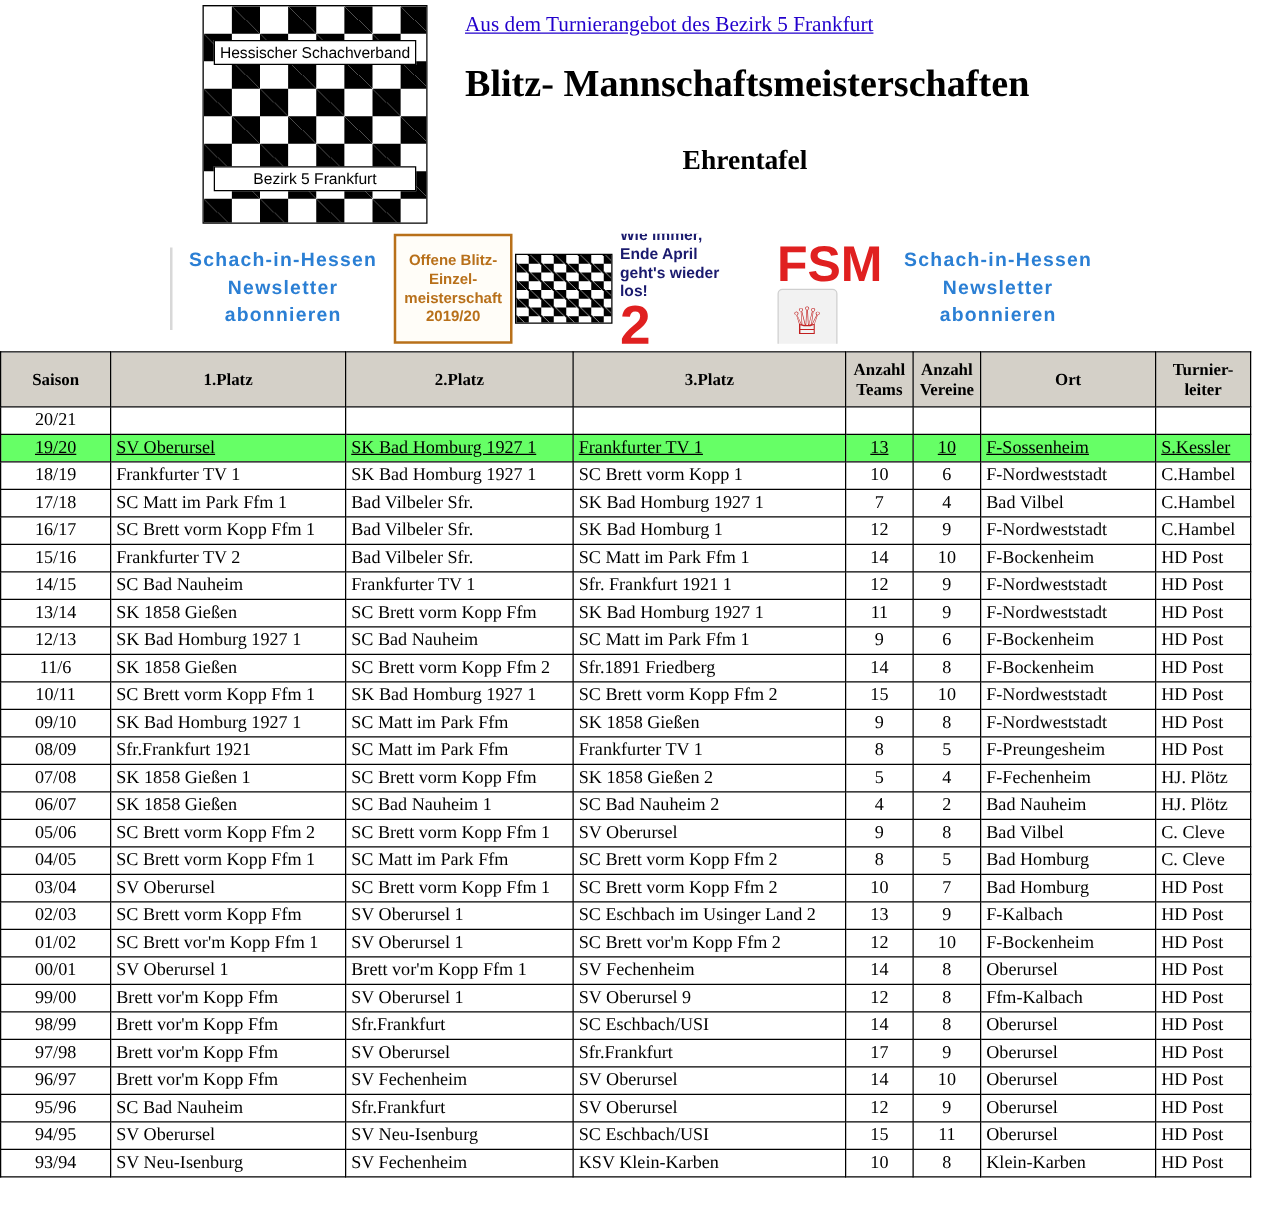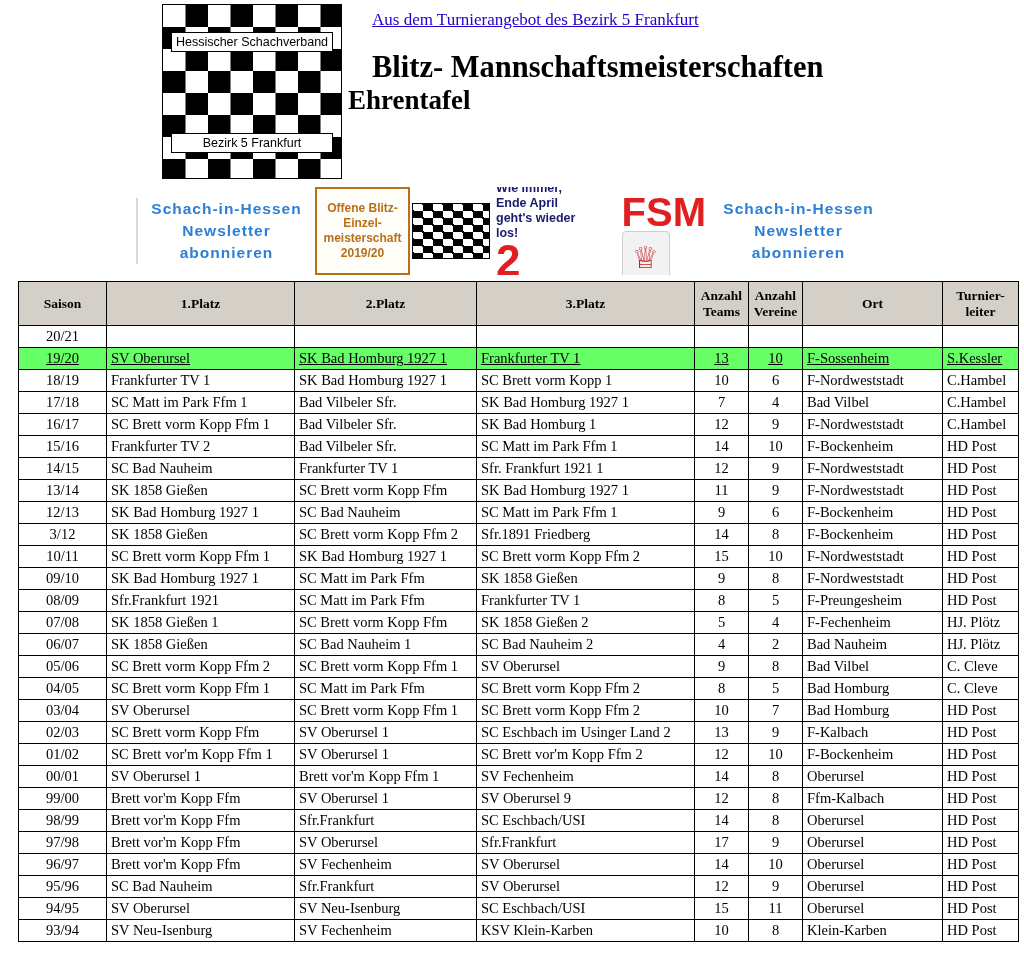--- a/index.html
+++ b/index.html
@@ -68,22 +68,24 @@
     margin-top: 6px;
     margin-left: 24px;
   }
   .main-title {
     font-size: 30.5px;
     font-weight: bold;
     margin-top: 20px;
     margin-left: 24px;
   }
   .sub-title {
-    font-size: 27px;
-    font-weight: bold;
+    font-size: 22px;
+    font-weight: bold;
+    text-align: center;
+    margin-top: 30px;
     margin-right: 180px;
   }
 
   
   .banners {
     display: flex;
     align-items: center;
     margin-left: 136px;
     margin-top: 6px;
     height: 92px;
@@ -178,21 +180,20 @@
     color: #c21f1f;
     font-size: 30px;
     text-align: center;
     line-height: 52px;
   }
 
   
   table.honor {
     border-collapse: collapse;
     width: 990px;
-    margin-left: 18px;
     margin-top: 4px;
     font-family: "Liberation Serif", serif;
     font-size: 14.5px;
     table-layout: fixed;
     padding-left: 11px;
   }
   table.honor th, table.honor td {
     border: 1px solid #000000;
     padding: 2px 4px;
     height: 19px;
@@ -399,21 +400,21 @@
         <td class="c">12/13</td>
         <td class="l">SK Bad Homburg 1927 1</td>
         <td class="l">SC Bad Nauheim</td>
         <td class="l">SC Matt im Park Ffm 1</td>
         <td class="c">9</td>
         <td class="c">6</td>
         <td class="l">F-Bockenheim</td>
         <td class="l">HD Post</td>
       </tr>
       <tr>
-        <td class="c">3/12</td>
+        <td class="c">11/6</td>
         <td class="l">SK 1858 Gießen</td>
         <td class="l">SC Brett vorm Kopp Ffm 2</td>
         <td class="l">Sfr.1891 Friedberg</td>
         <td class="c">14</td>
         <td class="c">8</td>
         <td class="l">F-Bockenheim</td>
         <td class="l">HD Post</td>
       </tr>
       <tr>
         <td class="c">10/11</td>

